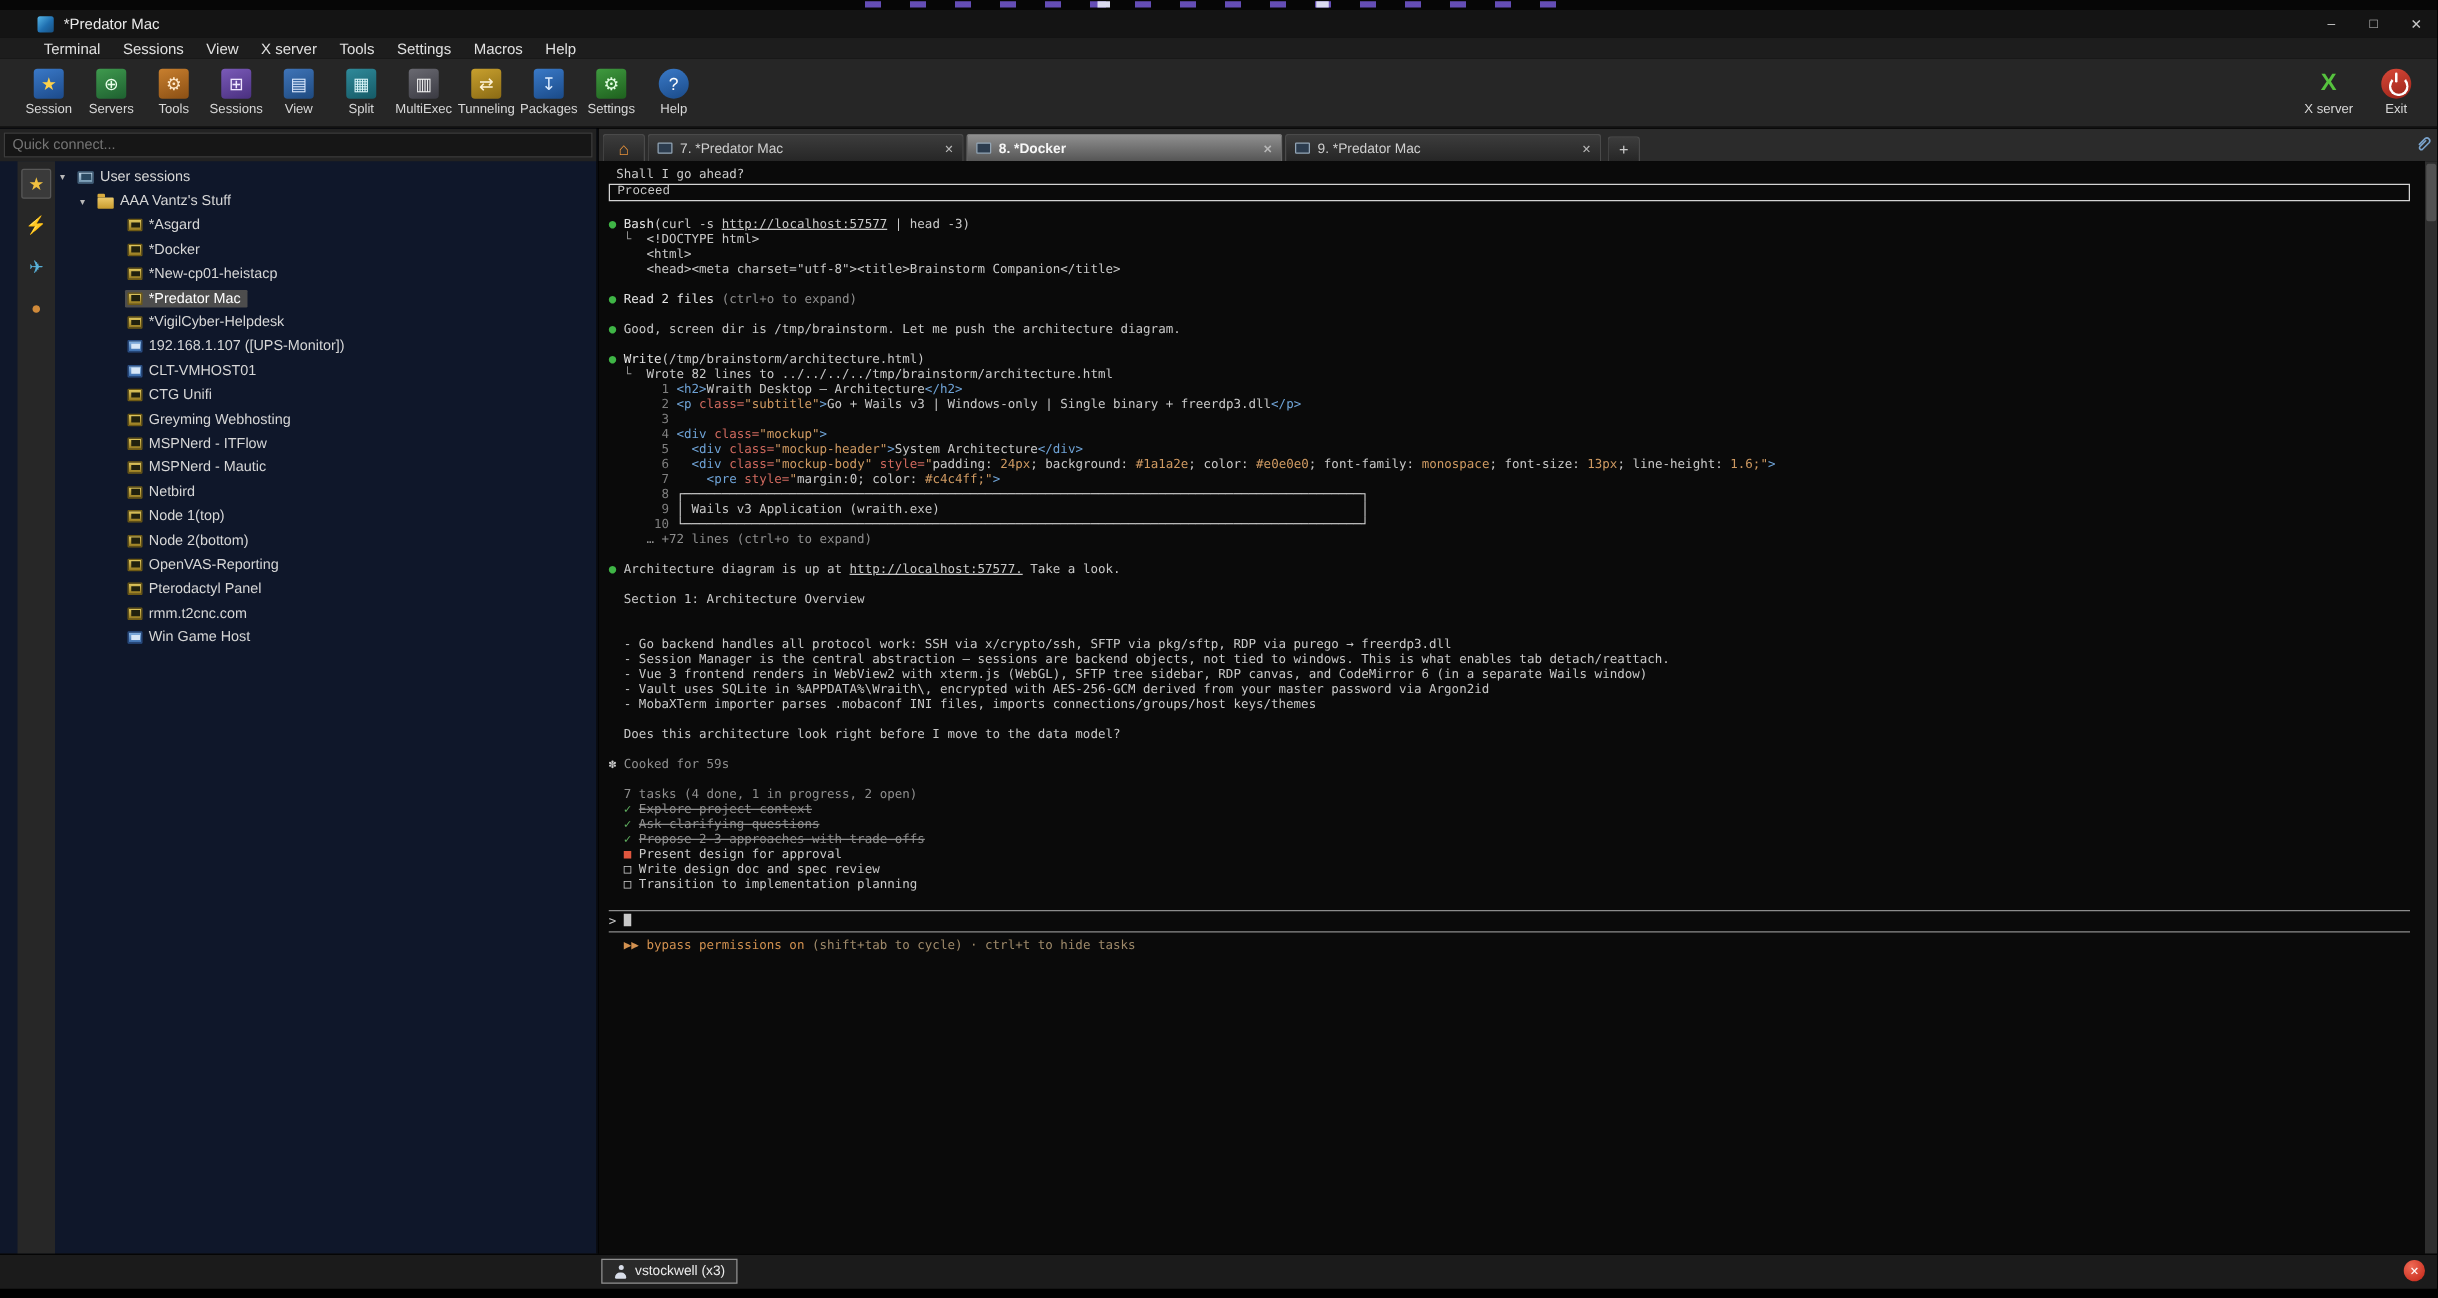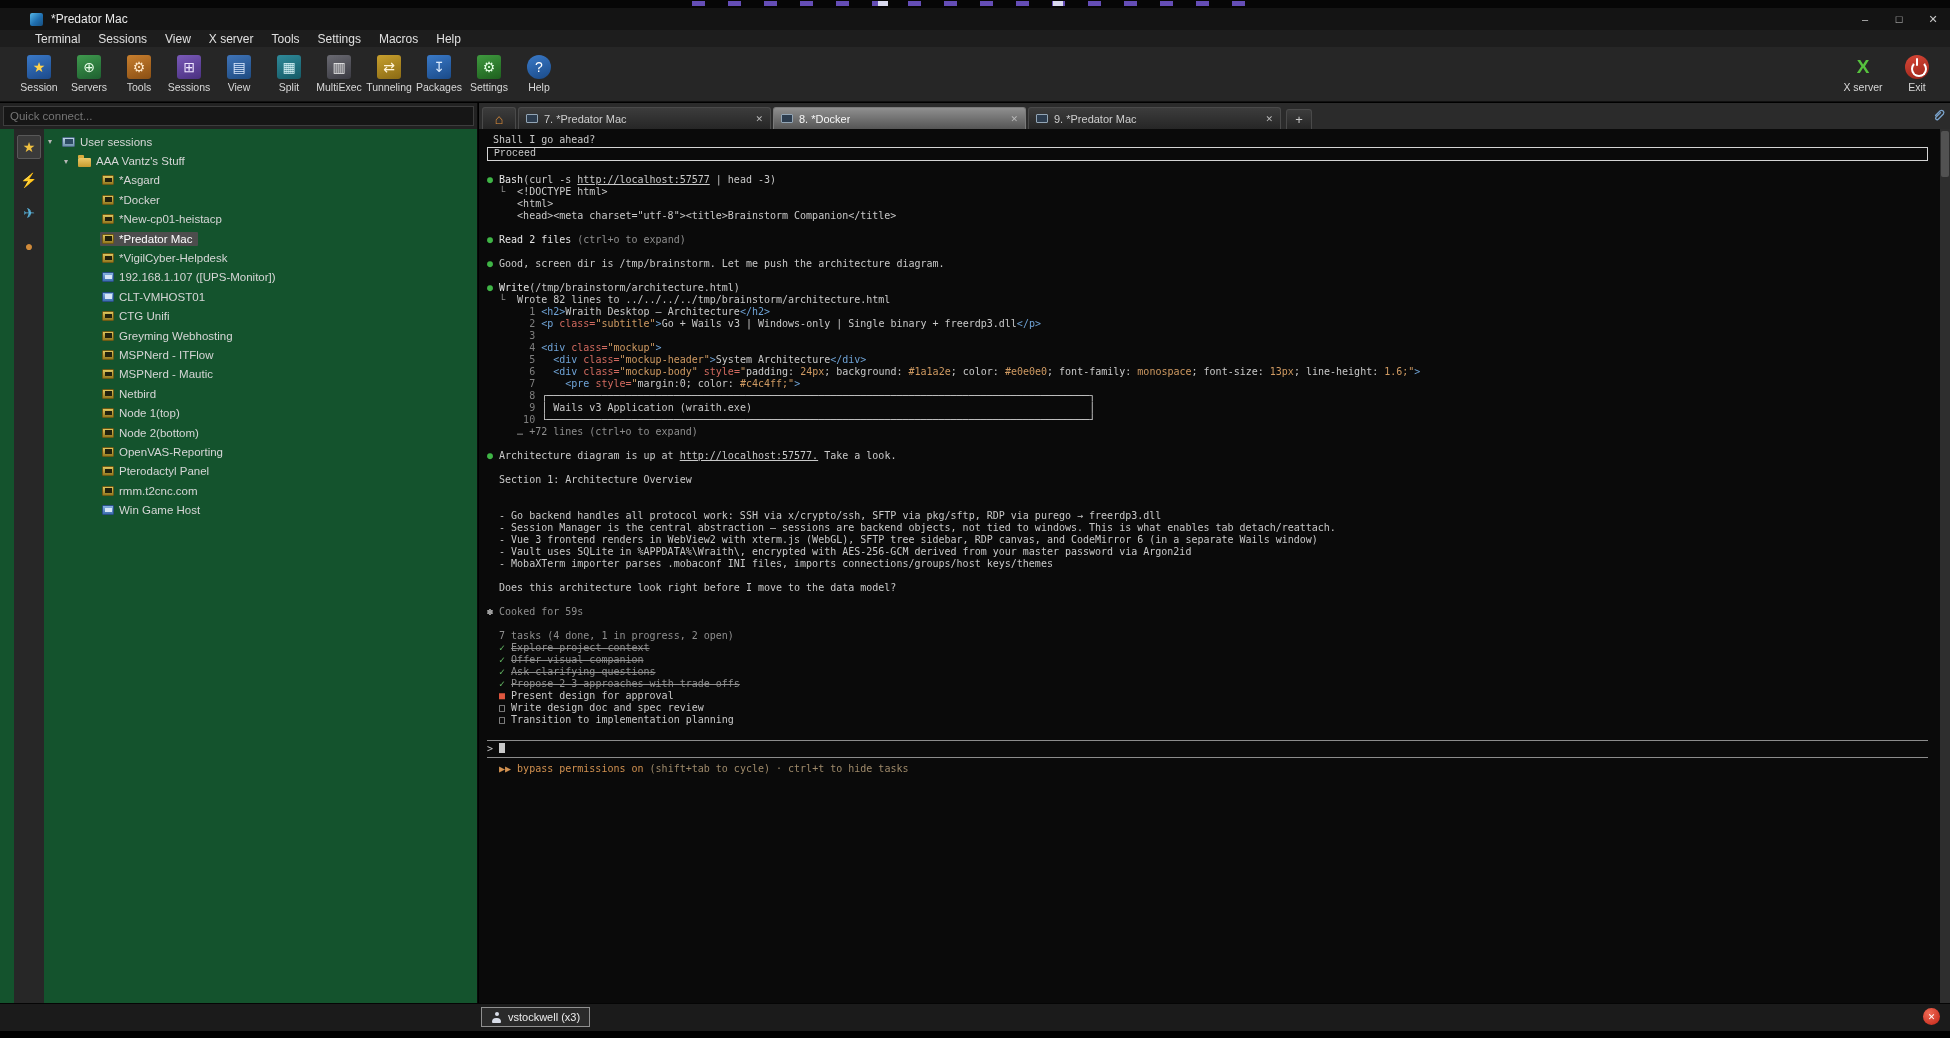--- a/index.html
+++ b/index.html
@@ -42,21 +42,21 @@
              border:2px solid #fff; border-top-color:transparent; border-radius:50%; }
   .tb-icon.power::after { content:""; position:absolute; top:3px; left:50%; transform:translateX(-50%);
              width:2px; height:8px; background:#fff; border-radius:1px; }
   .tb-label { font-size:10.5px; color:#d8d8d8; white-space:nowrap; }
 
   
   .content { position:absolute; top:103px; left:0; right:0; bottom:35px; }
 
   
   .sidebar { position:absolute; left:0; top:0; width:478px; height:100%;
-             background:#14532d; border-right:1px solid #0a0a0a; }
+             background:#0f172a; border-right:1px solid #0a0a0a; }
   .qc-row { height:26px; display:flex; align-items:center; padding:0 3px; background:#222; }
   .qc-input { width:100%; height:20px; background:#161616; border:1px solid #3d3d3d; color:#b8b8b8;
               font-size:11.5px; padding:0 6px; font-family:"Liberation Sans",sans-serif; outline:none; }
   .side-body { position:absolute; top:26px; left:0; right:0; bottom:0; display:flex; }
   .rail-spacer { width:14px; }
   .rail { width:30px; background:#272727; display:flex; flex-direction:column; align-items:center;
           padding-top:6px; gap:9px; }
   .rail-btn { width:24px; height:24px; display:flex; align-items:center; justify-content:center; font-size:14px; }
   .rail-btn.first { background:#3a3a3a; border:1px solid #585858; border-radius:2px; }
   .tree { flex:1; padding-top:3px; overflow:hidden; }
@@ -80,21 +80,21 @@
             border-radius:1px; position:relative; }
   .ti-rdp::after { content:""; position:absolute; left:1.5px; top:1.5px; right:1.5px; height:4.5px; background:#d7e6f6; }
 
   
   .main { position:absolute; left:479px; top:0; right:0; height:100%; }
   .tabbar { position:absolute; top:0; left:0; right:0; height:26px; background:#2b2b2b;
             display:flex; align-items:flex-end; padding-left:3px; }
   .tab { height:22px; margin-right:2px; border-radius:3px 3px 0 0; background:linear-gradient(#3c3c3c,#262626);
          border:1px solid #4a4a4a; border-bottom:none; display:flex; align-items:center;
          padding:0 7px; gap:6px; font-size:11px; color:#cfcfcf; }
-  .tab.active { background:linear-gradient(#8f8f8f,#555); color:#f7f7f7; border-color:#7a7a7a; }
+  .tab.active { background:linear-gradient(#8f8f8f,#555); color:#f7f7f7; border-color:#7a7a7a;font-weight:bold; }
   .tab.home { width:34px; justify-content:center; padding:0; color:#e8923a; font-size:14px; }
   .tab-w { width:253px; }
   .tab-label { white-space:nowrap; overflow:hidden; }
   .tabmon { width:12px; height:9px; border:1px solid #93a5b5; background:#2c3c4e; border-radius:1px; flex:none; }
   .tab-close { color:#b8b8b8; font-size:9px; margin-left:auto; }
   .tab-add { height:20px; width:26px; margin-left:3px; margin-bottom:0; border-radius:3px 3px 0 0;
              background:linear-gradient(#3c3c3c,#262626); border:1px solid #4a4a4a; border-bottom:none;
              display:flex; align-items:center; justify-content:center; color:#ccc; font-size:13px; }
   .paperclip { position:absolute; right:3px; top:4px; width:16px; height:16px; }
 
@@ -436,21 +436,20 @@
           <div class="t-line"><span>  - Vue 3 frontend renders in WebView2 with xterm.js (WebGL), SFTP tree sidebar, RDP canvas, and CodeMirror 6 (in a separate Wails window)</span></div>
           <div class="t-line"><span>  - Vault uses SQLite in %APPDATA%\Wraith\, encrypted with AES-256-GCM derived from your master password via Argon2id</span></div>
           <div class="t-line"><span>  - MobaXTerm importer parses .mobaconf INI files, imports connections/groups/host keys/themes</span></div>
           <div class="t-line">&nbsp;</div>
           <div class="t-line"><span>  Does this architecture look right before I move to the data model?</span></div>
           <div class="t-line">&nbsp;</div>
           <div class="t-line"><span>✽ </span><span class="s-d">Cooked for 59s</span></div>
           <div class="t-line">&nbsp;</div>
           <div class="t-line"><span class="s-d">  7 tasks (4 done, 1 in progress, 2 open)</span></div>
           <div class="t-line"><span class="s-chk">  ✓ </span><span class="s-strike">Explore project context</span></div>
-          <div class="t-line"><span class="s-chk">  ✓ </span><span class="s-strike">Offer visual companion</span></div>
           <div class="t-line"><span class="s-chk">  ✓ </span><span class="s-strike">Ask clarifying questions</span></div>
           <div class="t-line"><span class="s-chk">  ✓ </span><span class="s-strike">Propose 2-3 approaches with trade-offs</span></div>
           <div class="t-line"><span class="s-sq">  ■ </span><span>Present design for approval</span></div>
           <div class="t-line"><span class="s-osq">  □ </span><span>Write design doc and spec review</span></div>
           <div class="t-line"><span class="s-osq">  □ </span><span>Transition to implementation planning</span></div>
           <div class="t-line">&nbsp;</div>
           <div class="input-box">
             <div class="t-line"><span>&gt; </span><span class="cursor"></span></div>
           </div>
           <div class="t-line"><span class="s-byp1">  ▶▶ bypass permissions on</span><span class="s-byp2"> (shift+tab to cycle)</span><span class="s-byp2"> · </span><span class="s-byp2">ctrl+t to hide tasks</span></div>

